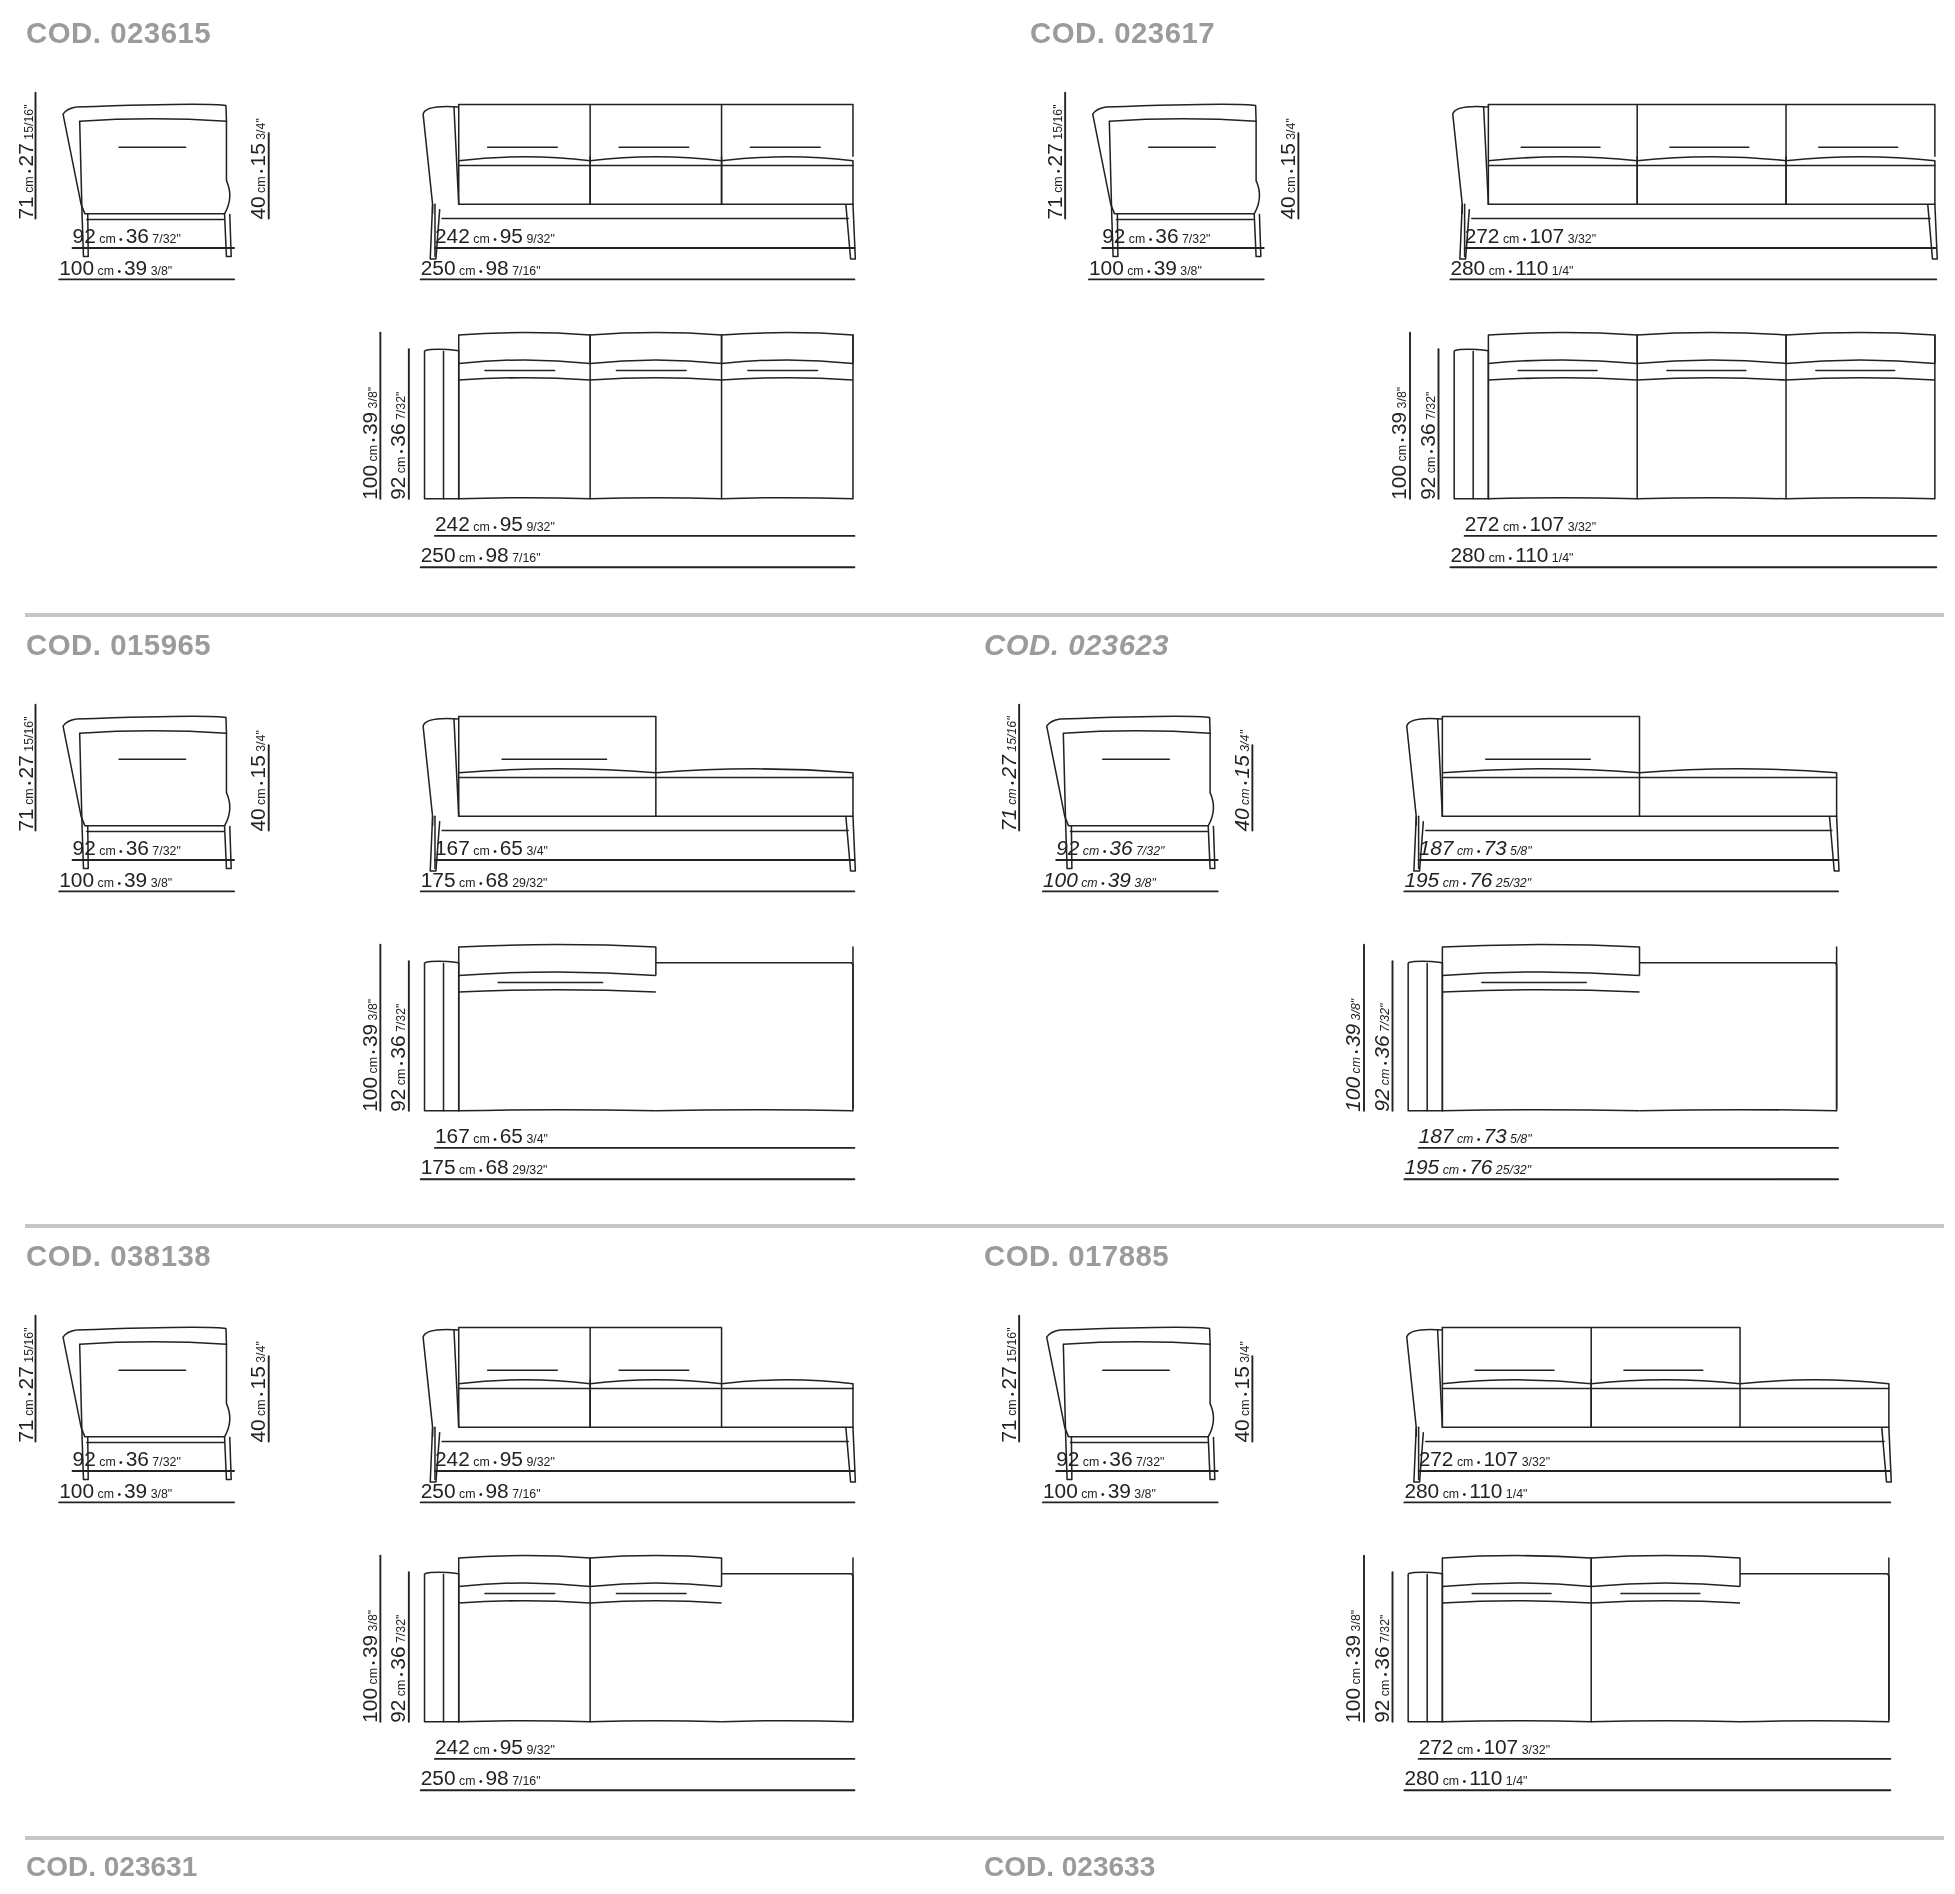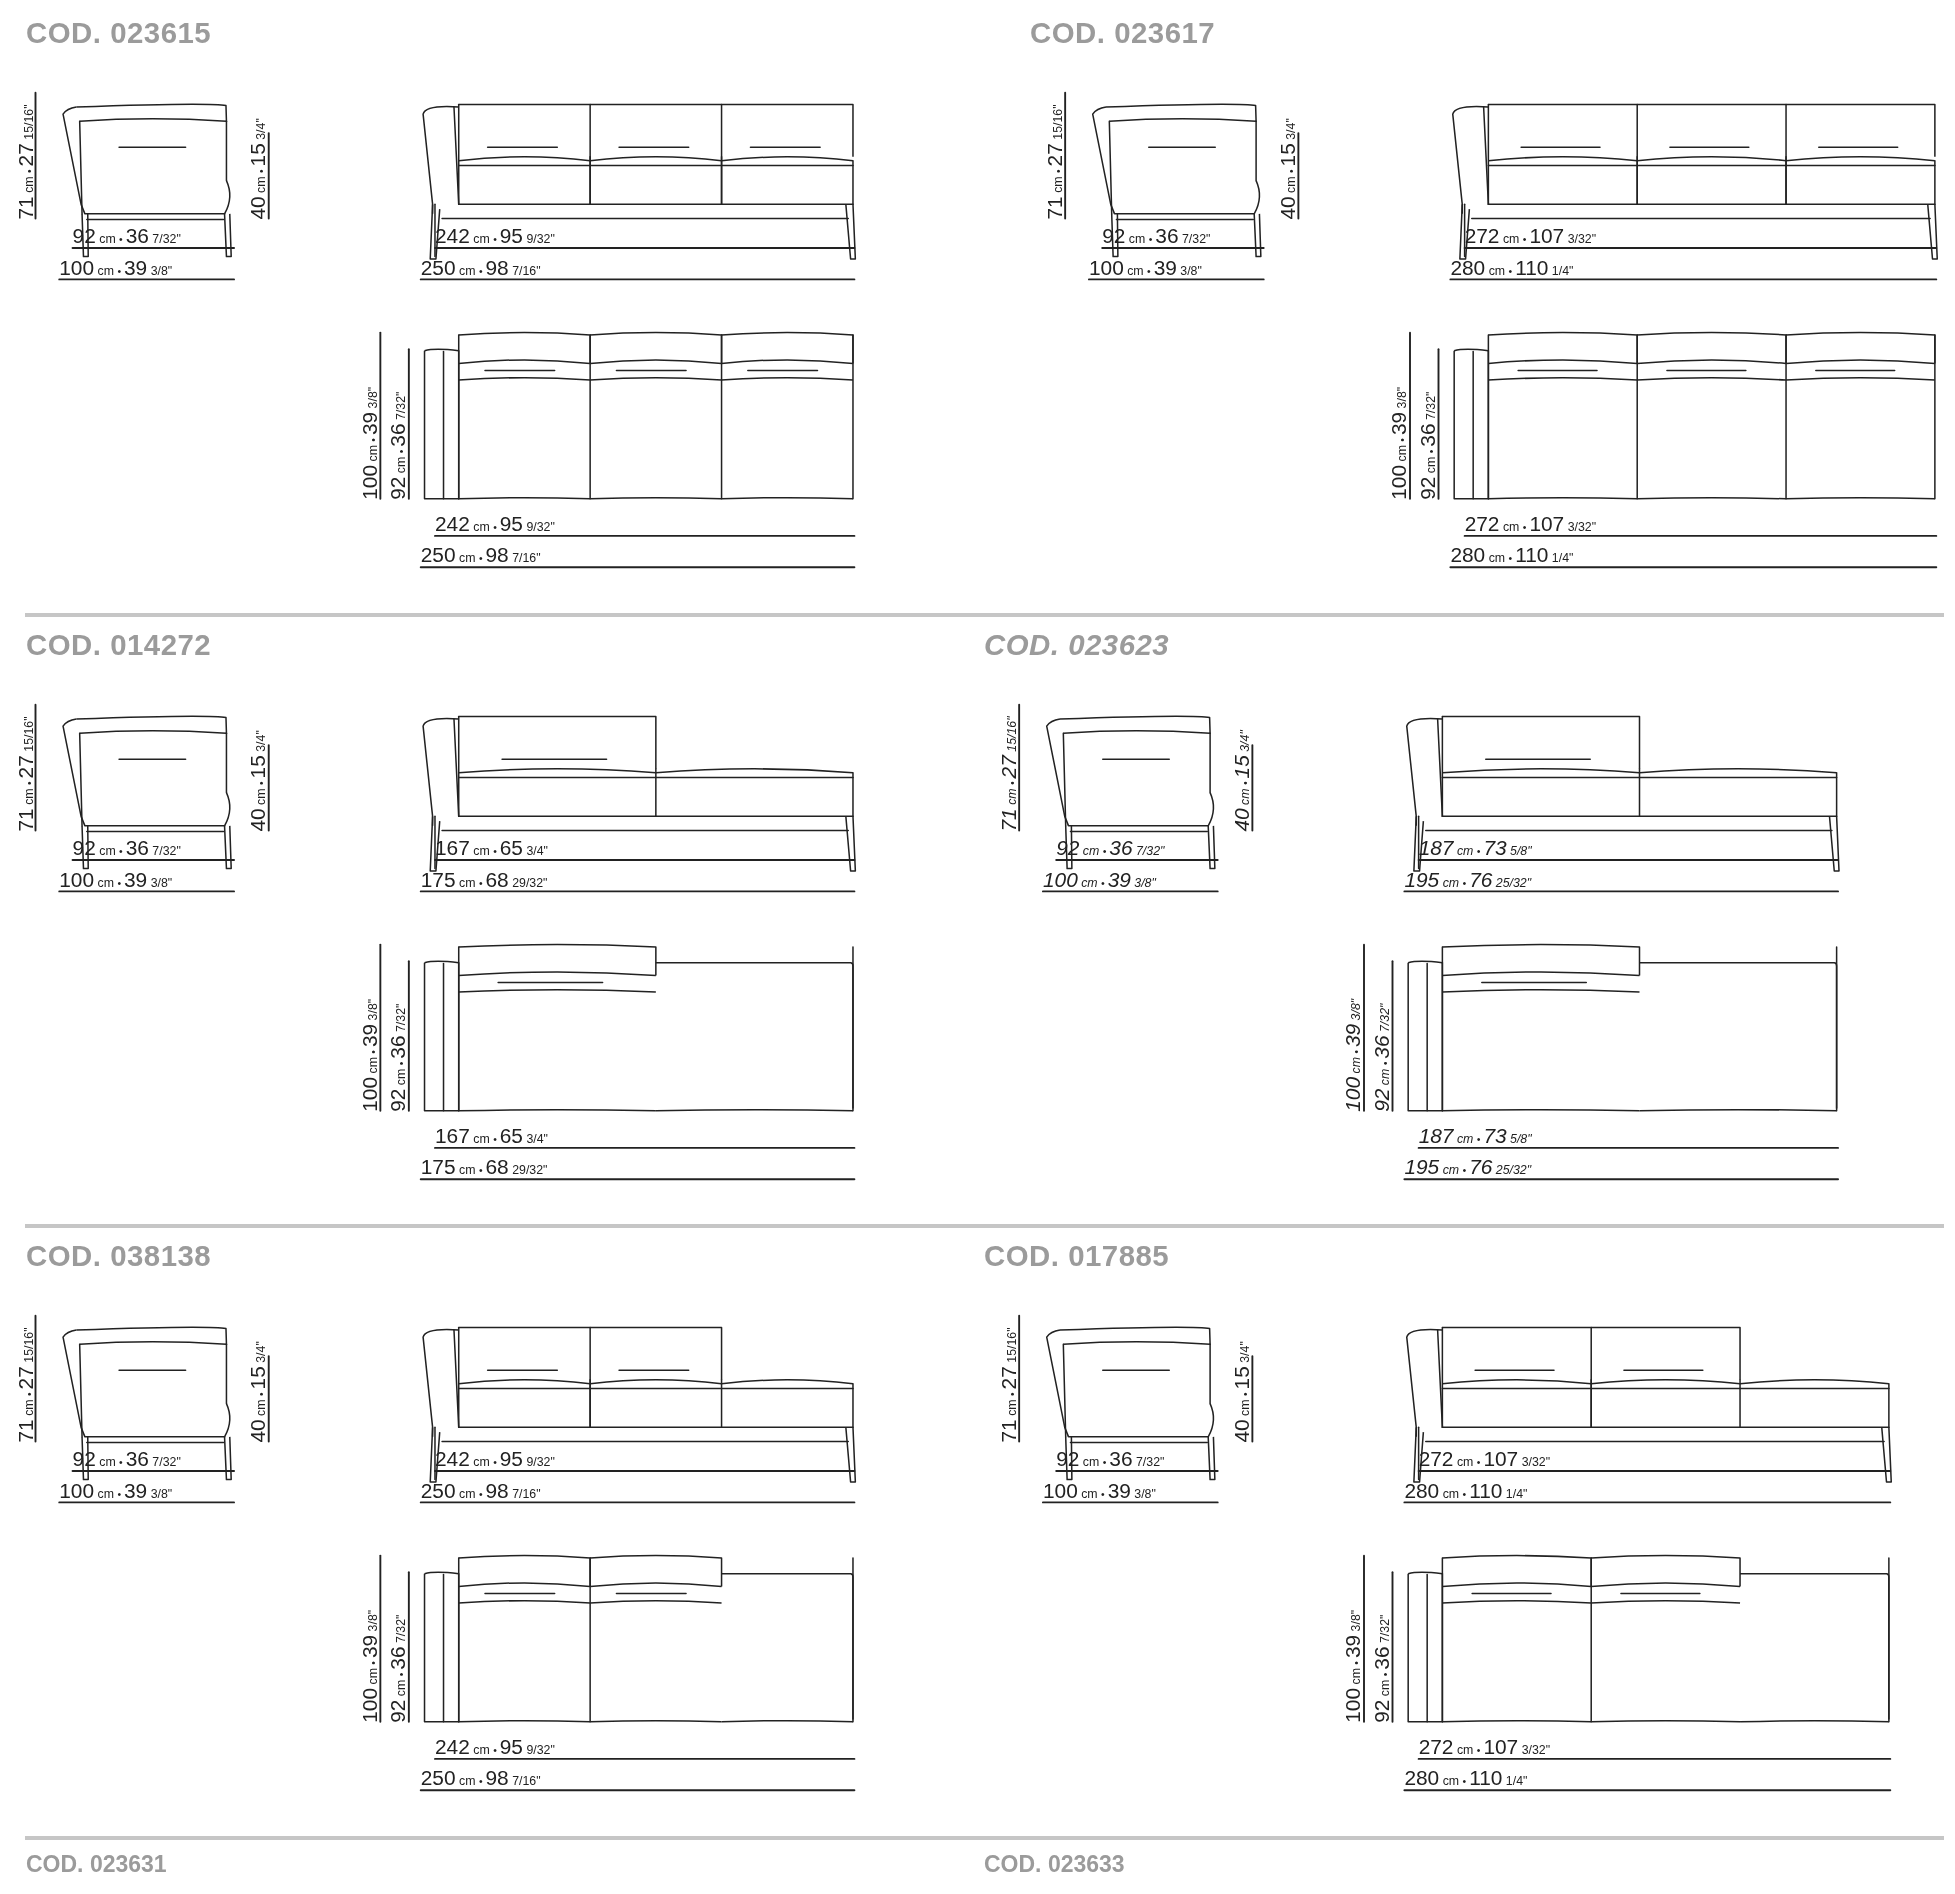--- a/index.html
+++ b/index.html
@@ -2,21 +2,21 @@
 <html style="font-size:7.6px"><head>
 <meta charset="utf-8">
 <style>
   html, body { margin:0; padding:0; background:#ffffff; }
   body { width:1955px; height:1895px; position:relative; overflow:hidden; font-family:"Liberation Sans", sans-serif; }
   .panel { position:absolute; width:955px; height:596px; }
   .code { position:absolute; left:0; top:16px; font-family:"Liberation Sans", sans-serif; font-weight:bold; font-size:29.4px; color:#9b9b9b; letter-spacing:0.5px; white-space:nowrap; }
   .divider { position:absolute; left:25px; width:1919px; height:3.8px; background:#c6c6c6; }
   svg { position:absolute; left:0; top:0; overflow:visible; }
   .dim { font-family:"Liberation Sans", sans-serif; fill:#222; }
-  .bottom-code { position:absolute; font-family:"Liberation Sans", sans-serif; font-weight:bold; font-size:23px; color:#9b9b9b; white-space:nowrap; }
+  .bottom-code { position:absolute; font-family:"Liberation Sans", sans-serif; font-weight:bold; font-size:28px; color:#9b9b9b; white-space:nowrap; }
 </style>
 </head>
 <body>
 
 <div id="sheet">
     <div class="panel" style="left: 26px; top: 0px; width: 902px;">
       <div class="code">COD. 023615</div>
       <svg width="950" height="612" viewBox="54 0 2000 1288">
         <g>
           <path d="M160 225 Q140 228 132 240 L170 430 L178 450" fill="none" stroke="#222" stroke-width="3.2" stroke-linejoin="round"></path>
@@ -183,21 +183,21 @@
           <line x1="860" y1="735" x2="860" y2="1050" stroke="#222" stroke-width="4" stroke-linecap="round"></line>
           <text x="852" y="1052" class="dim" transform="rotate(-90 852 1052)" font-family="Liberation Sans Narrow, Liberation Sans, sans-serif" style="font-stretch:condensed"><tspan font-size="44">92</tspan><tspan font-size="26"> cm </tspan><tspan font-size="22">• </tspan><tspan font-size="44">36</tspan><tspan font-size="26"> 7/32"</tspan></text>
           <line x1="915" y1="1128" x2="1908" y2="1128" stroke="#222" stroke-width="4" stroke-linecap="round"></line>
           <text x="915" y="1118" class="dim" font-family="Liberation Sans Narrow, Liberation Sans, sans-serif" style="font-stretch:condensed"><tspan font-size="44">272</tspan><tspan font-size="26"> cm </tspan><tspan font-size="22">• </tspan><tspan font-size="44">107</tspan><tspan font-size="26"> 3/32"</tspan></text>
           <line x1="885" y1="1194" x2="1908" y2="1194" stroke="#222" stroke-width="4" stroke-linecap="round"></line>
           <text x="885" y="1184" class="dim" font-family="Liberation Sans Narrow, Liberation Sans, sans-serif" style="font-stretch:condensed"><tspan font-size="44">280</tspan><tspan font-size="26"> cm </tspan><tspan font-size="22">• </tspan><tspan font-size="44">110</tspan><tspan font-size="26"> 1/4"</tspan></text>
         </g>
       </svg>
     </div>
     <div class="panel" style="left: 26px; top: 612px; width: 902px;">
-      <div class="code">COD. 014272</div>
+      <div class="code">COD. 015965</div>
       <svg width="950" height="612" viewBox="54 0 2000 1288">
         <g>
           <path d="M160 225 Q140 228 132 240 L170 430 L178 450" fill="none" stroke="#222" stroke-width="3.2" stroke-linejoin="round"></path>
           <path d="M160 225 Q440 215 475 222 L476 255 Q320 245 167 255" fill="none" stroke="#222" stroke-width="3.2" stroke-linejoin="round"></path>
           <line x1="167" y1="255" x2="172" y2="450" stroke="#222" stroke-width="3.2" stroke-linecap="round"></line>
           <line x1="476" y1="255" x2="476" y2="380" stroke="#222" stroke-width="3.2" stroke-linecap="round"></line>
           <path d="M476 380 Q492 415 472 450" fill="none" stroke="#222" stroke-width="3.2" stroke-linejoin="round"></path>
           <line x1="250" y1="310" x2="390" y2="310" stroke="#222" stroke-width="3.2" stroke-linecap="round"></line>
           <line x1="178" y1="450" x2="472" y2="450" stroke="#222" stroke-width="3.2" stroke-linecap="round"></line>
           <line x1="182" y1="462" x2="470" y2="462" stroke="#222" stroke-width="3.2" stroke-linecap="round"></line>

